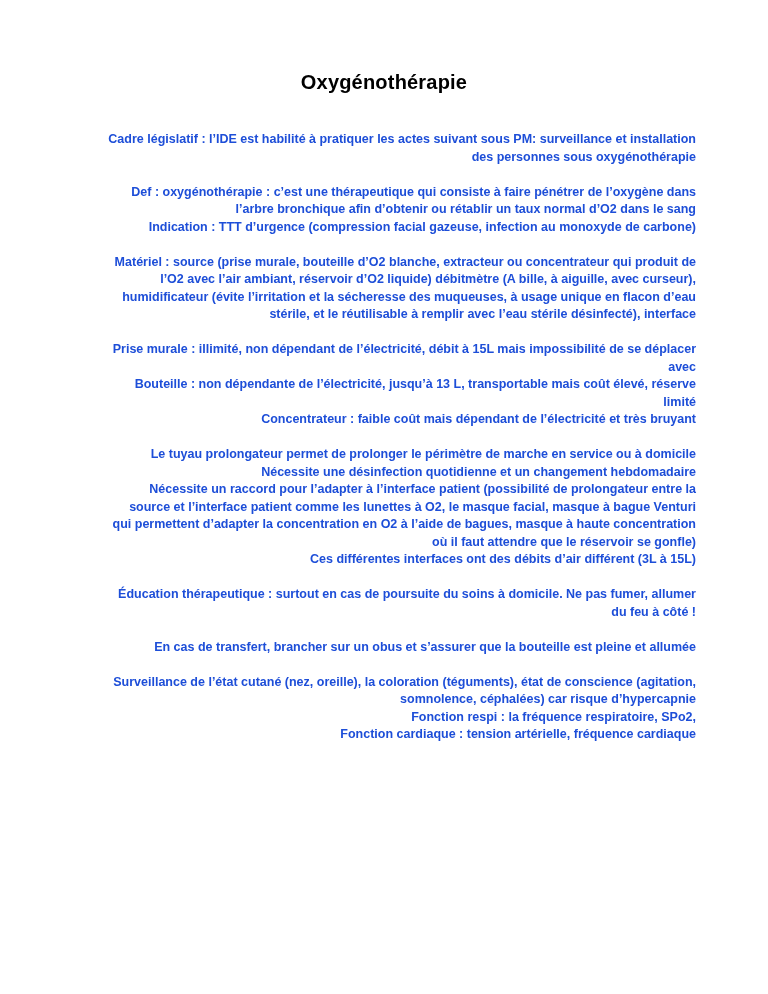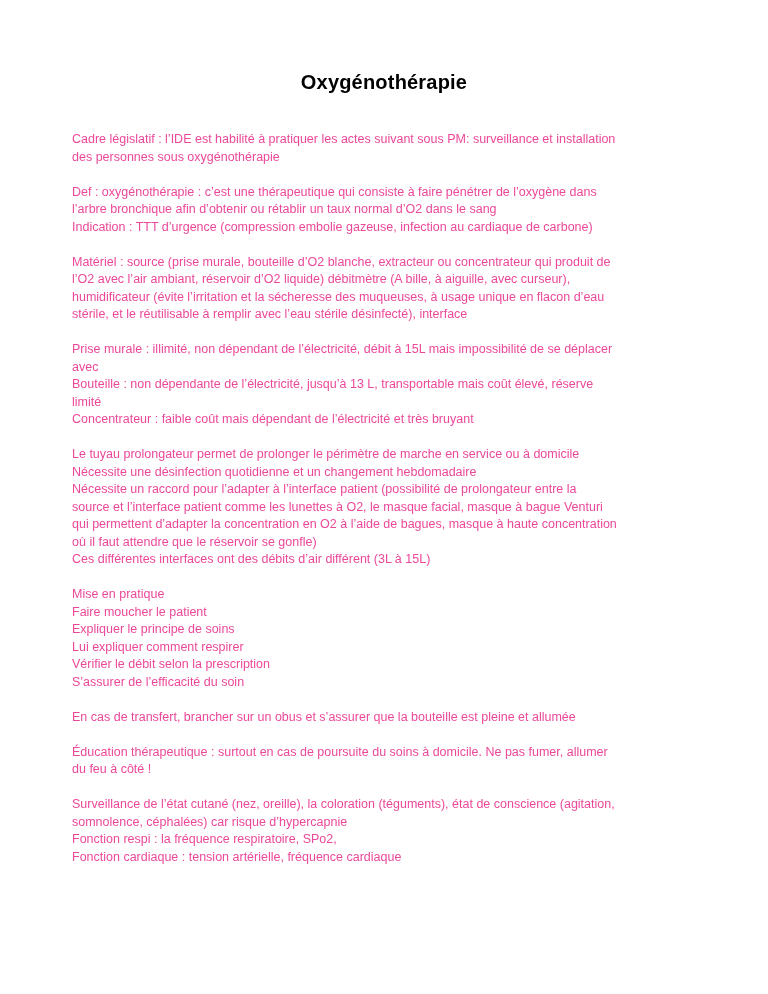--- a/index.html
+++ b/index.html
@@ -21,71 +21,66 @@
     line-height: 24px;
     font-weight: bold;
     text-align: center;
     color: #000000;
     margin-bottom: 37px;
     letter-spacing: 0.2px;
   }
   .para {
     font-size: 12.5px;
     line-height: 17.5px;
-    color: #ec4899;
+    color: #1d4ed8;
     white-space: pre-line;      
     margin-bottom: 17.5px;      
-    text-align: left;
+    text-align: right;
+    font-weight: bold;
   }
   .para.gap-large {
     margin-top: 0;         
   }
 </style>
 </head>
 <body>
 
 <div class="page">
   <h1 class="doc-title">Oxygénothérapie</h1>
 
   <p class="para">Cadre législatif : l’IDE est habilité à pratiquer les actes suivant sous PM: surveillance et installation
 des personnes sous oxygénothérapie</p>
 
 
   <p class="para">Def : oxygénothérapie : c’est une thérapeutique qui consiste à faire pénétrer de l’oxygène dans
 l’arbre bronchique afin d’obtenir ou rétablir un taux normal d’O2 dans le sang
-Indication : TTT d’urgence (compression embolie gazeuse, infection au cardiaque de carbone)</p>
+Indication : TTT d’urgence (compression facial gazeuse, infection au monoxyde de carbone)</p>
 
   <p class="para">Matériel : source (prise murale, bouteille d’O2 blanche, extracteur ou concentrateur qui produit de
 l’O2 avec l’air ambiant, réservoir d’O2 liquide) débitmètre (A bille, à aiguille, avec curseur),
 humidificateur (évite l’irritation et la sécheresse des muqueuses, à usage unique en flacon d’eau
 stérile, et le réutilisable à remplir avec l’eau stérile désinfecté), interface</p>
 
   <p class="para">Prise murale : illimité, non dépendant de l’électricité, débit à 15L mais impossibilité de se déplacer
 avec
 Bouteille : non dépendante de l’électricité, jusqu’à 13 L, transportable mais coût élevé, réserve
 limité
 Concentrateur : faible coût mais dépendant de l’électricité et très bruyant</p>
 
   <p class="para gap-large">Le tuyau prolongateur permet de prolonger le périmètre de marche en service ou à domicile
 Nécessite une désinfection quotidienne et un changement hebdomadaire
 Nécessite un raccord pour l’adapter à l’interface patient (possibilité de prolongateur entre la
 source et l’interface patient comme les lunettes à O2, le masque facial, masque à bague Venturi
 qui permettent d’adapter la concentration en O2 à l’aide de bagues, masque à haute concentration
 où il faut attendre que le réservoir se gonfle)
 Ces différentes interfaces ont des débits d’air différent (3L à 15L)</p>
 
-  <p class="para gap-large">Mise en pratique
-Faire moucher le patient
-Expliquer le principe de soins
-Lui expliquer comment respirer
-Vérifier le débit selon la prescription
-S’assurer de l’efficacité du soin</p>
-
-  <p class="para">En cas de transfert, brancher sur un obus et s’assurer que la bouteille est pleine et allumée</p>
 
   <p class="para">Éducation thérapeutique : surtout en cas de poursuite du soins à domicile. Ne pas fumer, allumer
 du feu à côté !</p>
+
+  <p class="para">En cas de transfert, brancher sur un obus et s’assurer que la bouteille est pleine et allumée</p>
 
   <p class="para">Surveillance de l’état cutané (nez, oreille), la coloration (téguments), état de conscience (agitation,
 somnolence, céphalées) car risque d’hypercapnie
 Fonction respi : la fréquence respiratoire, SPo2,
 Fonction cardiaque : tension artérielle, fréquence cardiaque</p>
 </div>
 
 </body></html>

